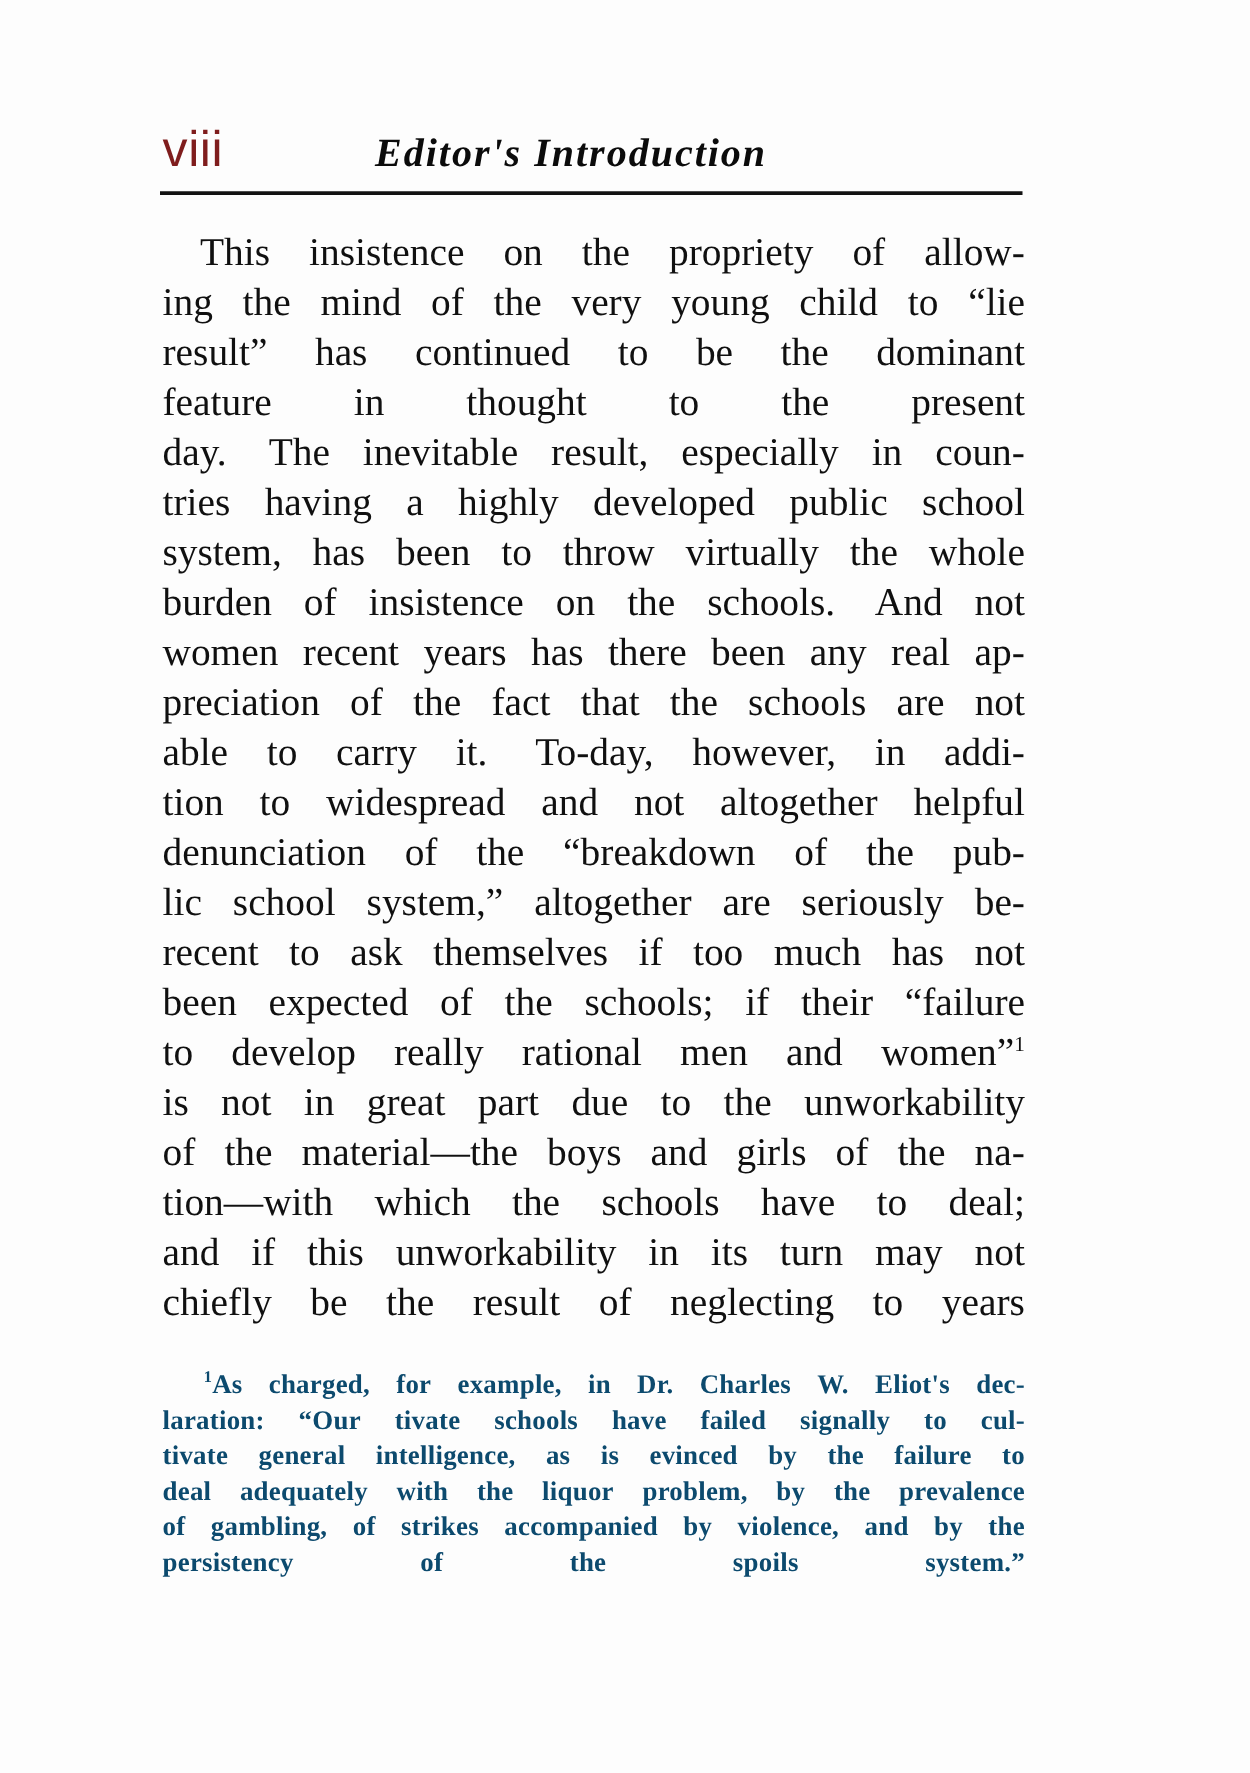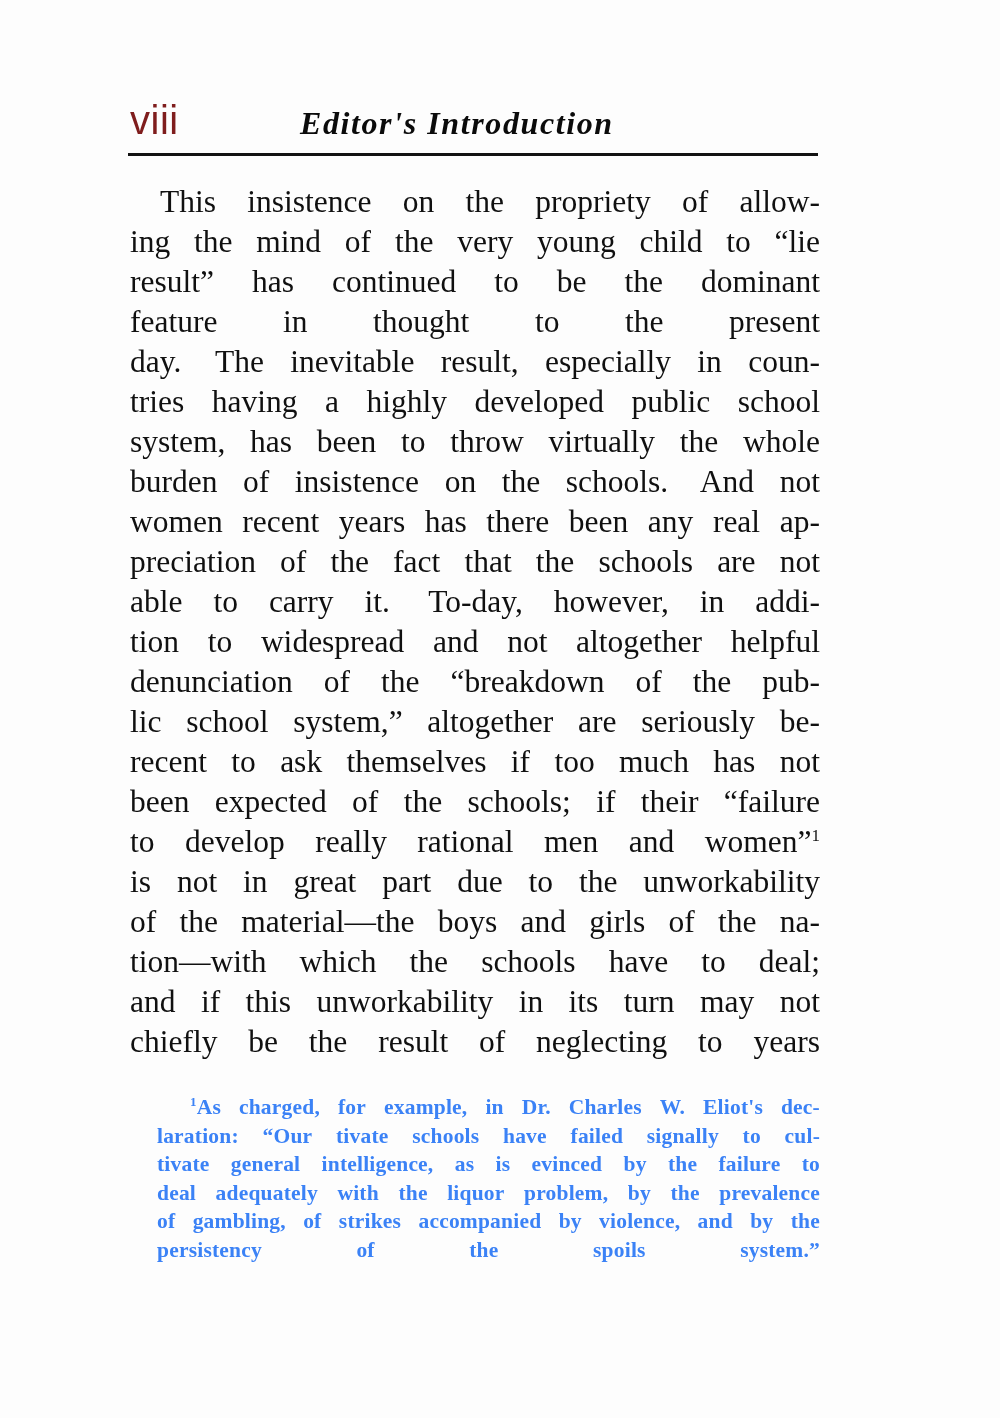--- a/index.html
+++ b/index.html
@@ -101,23 +101,22 @@
     width: 690px;
   }
   .fn-line {
     display: flex;
     height: 28.5px;
     align-items: baseline;
     font-size: 21.5px;
     line-height: 28.5px;
     font-weight: bold;
     letter-spacing: 0.2px;
-    color: #3b82f6;
+    color: #0c4a6e;
     white-space: pre;
-    margin-left: 27px;
   }
   .fn-line.just {
     justify-content: space-between;
   }
   .fn-line.last {
     justify-content: space-between;
   }
   .fn-line.indent {
     padding-left: 33px;
   }

